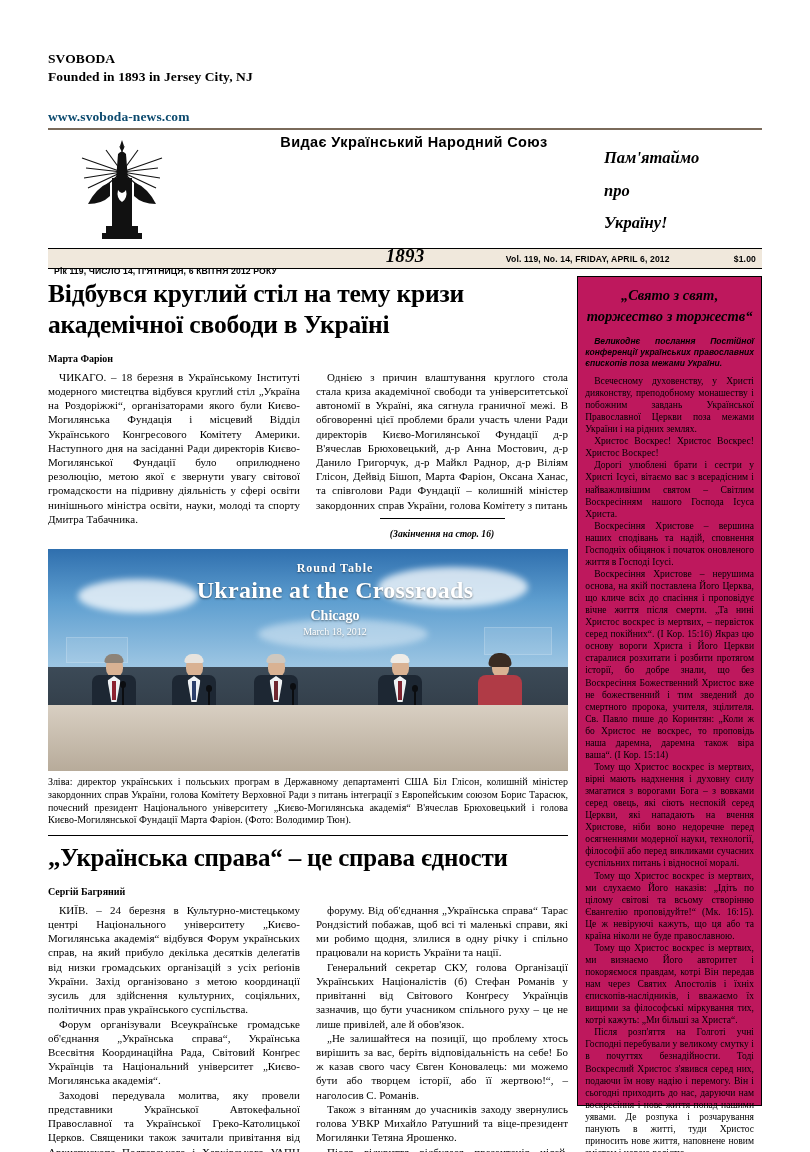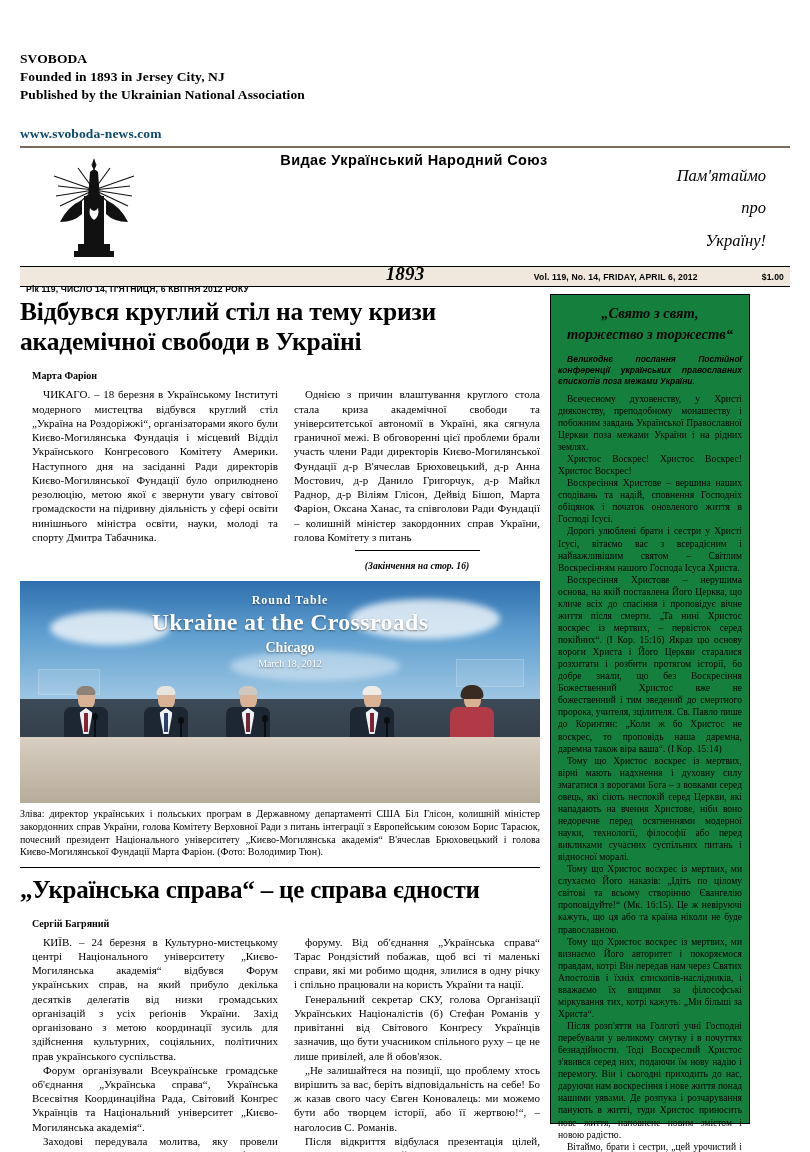--- a/index.html
+++ b/index.html
@@ -13,21 +13,21 @@
     font-family: "Liberation Serif", serif;
     color: #000000;
     position: relative;
     overflow: hidden;
   }
   .page {
     width: 810px;
     height: 914px;
     position: relative;
     box-sizing: border-box;
-    padding: 0 20px;
+    padding: 0 48px;
   }
 
   
   .flag {
     padding-top: 50px;
     line-height: 1.32;
   }
   .flag div {
     font-family: "Liberation Serif", serif;
     font-weight: bold;
@@ -74,27 +74,27 @@
   .nameplate .subtitle {
     font-family: "Liberation Sans", sans-serif;
     font-size: 14.5px;
     font-weight: bold;
     letter-spacing: 0.4px;
     margin-top: 2px;
     margin-left: 18px;
   }
   .slogan {
     position: absolute;
-    right: 24px;
+    right: 8px;
     top: 12px;
     width: 150px;
-    text-align: right;
+    text-align: left;
     font-family: "Liberation Serif", serif;
     font-style: italic;
-    font-weight: normal;
+    font-weight: bold;
     font-size: 16.5px;
     line-height: 1.95;
   }
 
   
   .dateline {
     position: relative;
     border-top: 1.5px solid #000;
     border-bottom: 1.5px solid #000;
     background: #f0e8dc;
@@ -129,21 +129,21 @@
   .content {
     display: flex;
     margin-top: 7px;
     height: 830px;
   }
   .main-col { width: 520px; }
   .gutter { width: 10px; }
   .side-col {
     width: 200px;
     border: 1px solid #000;
-    background: #15803d;
+    background: #be185d;
     box-sizing: border-box;
     padding: 7px 7px 4px 7px;
   }
 
   
   h1.head {
     font-family: "Liberation Serif", serif;
     font-weight: bold;
     font-size: 25.5px;
     line-height: 1.18;
@@ -155,21 +155,20 @@
     font-weight: bold;
     font-size: 10px;
     margin-top: 13px;
     margin-bottom: 6px;
   }
 
   
   .twocol {
     display: flex;
     gap: 16px;
-    margin-left: 12px;
   }
   .twocol .col { width: 252px; }
   p.body {
     font-family: "Liberation Serif", serif;
     font-size: 11px;
     line-height: 1.295;
     text-align: justify;
     margin: 0;
     text-indent: 11px;
     hyphens: auto;
@@ -206,21 +205,21 @@
     background: linear-gradient(180deg,#2f6fae 0%, #5f9fd0 45%, #9dc6e3 100%);
   }
   .cloud {
     position: absolute;
     background: rgba(255,255,255,0.75);
     border-radius: 50%;
     filter: blur(3px);
   }
   .banner-text {
     position: absolute;
-    left: 120px; top: 12px;
+    left: 137px; top: 12px;
     width: 300px;
     text-align: center;
     color: #ffffff;
     font-family: "Liberation Serif", serif;
     text-shadow: 0 1px 2px rgba(0,0,0,.45);
   }
   .banner-text .l1 { font-size: 12px; font-weight: bold; letter-spacing: 1px;}
   .banner-text .l2 { font-size: 24px; font-weight: bold; margin-top: 1px; letter-spacing: .3px;}
   .banner-text .l3 { font-size: 14px; font-weight: bold; margin-top: 4px;}
   .banner-text .l4 { font-size: 10px; margin-top: 2px;}
@@ -315,21 +314,20 @@
   }
 </style>
 </head>
 <body>
 
 <div class="page">
 
   <div class="flag">
     <div>SVOBODA</div>
     <div>Founded in 1893 in Jersey City, NJ</div>
-    <div>Published by the Ukrainian National Association</div>
     <div class="website">www.svoboda-news.com</div>
   </div>
   <div class="rule-top"></div>
 
   <div class="masthead">
     <svg class="emblem" viewBox="0 0 112 106">
       <g fill="#111">
         <g stroke="#111" stroke-width="1.1">
           <line x1="56" y1="34" x2="16" y2="20"></line>
             <line x1="56" y1="34" x2="20" y2="30"></line>
@@ -476,39 +474,40 @@
             <p class="body">КИЇВ. – 24 березня в Культурно-мистецькому центрі Національного університету „Києво-Могилянська академія“ відбувся Форум українських справ, на який прибуло декілька десятків делеґатів від низки громадських організацій з усіх реґіонів України. Захід організовано з метою координації зусиль для здійснення культурних, соціяльних, політичних прав українського суспільства.</p>
             <p class="body">Форум організували Всеукраїнське громадське об'єднання „Українська справа“, Українська Всесвітня Координаційна Рада, Світовий Конґрес Українців та Національний університет „Києво-Могилянська академія“.</p>
             <p class="body">Заходові передувала молитва, яку провели представники Української Автокефальної Православної та Української Греко-Католицької Церков. Священики також зачитали привітання від Архиєпископа Полтавського і Харківського УАПЦ Ігоря (Ісіченка) та Патріярха УГКЦ Святослава (Шевчука).</p>
 
           </div>
           <div class="col">
             <div class="byline" style="visibility:hidden">&nbsp;</div>
             <p class="body">форуму. Від об'єднання „Українська справа“ Тарас Рондзістий побажав, щоб всі ті маленькі справи, які ми робимо щодня, злилися в одну річку і спільно працювали на користь України та нації.</p>
             <p class="body">Генеральний секретар СКУ, голова Організації Українських Націоналістів (б) Стефан Романів у привітанні від Світового Конґресу Українців зазначив, що бути учасником спільного руху – це не лише привілей, але й обов'язок.</p>
             <p class="body">„Не залишайтеся на позиції, що проблему хтось вирішить за вас, беріть відповідальність на себе! Бо ж казав свого часу Євген Коновалець: ми можемо бути або творцем історії, або її жертвою!“, – наголосив С. Романів.</p>
+            <p class="body">Також з вітанням до учасників заходу звернулись голова УВКР Михайло Ратушний та віце-президент Могилянки Тетяна Ярошенко.</p>
             <p class="body">Після відкриття відбулася презентація цілей, завдань та методів дій „Української справи“, яку провів заступник голови об'єднання Олексій Кляшторний.</p>
 
           </div>
         </div>
       </div>
 
     </div>
 
     <div class="gutter"></div>
 
     <div class="side-col">
       <div class="side-head">„Свято з свят,</div>
       <div class="side-head">торжество з торжеств“</div>
       <div class="side-lead">Великоднє послання Постійної конференції українських православних єпископів поза межами України.</div>
       <div style="height:6px"></div>
       <p class="side-body">Всечесному духовенству, у Христі дияконству, преподобному монашеству і побожним завдань Української Православної Церкви поза межами України і на рідних землях.</p>
       <p class="side-body">Христос Воскрес! Христос Воскрес! Христос Воскрес!</p>
+      <p class="side-body">Дорогі улюблені брати і сестри у Христі Ісусі, вітаємо вас з всерадісним і найважливішим святом – Світлим Воскресінням нашого Господа Ісуса Христа.</p>
       <p class="side-body">Воскресіння Христове – вершина наших сподівань та надій, сповнення Господніх обіцянок і початок оновленого життя в Господі Ісусі.</p>
-      <p class="side-body">Дорогі улюблені брати і сестри у Христі Ісусі, вітаємо вас з всерадісним і найважливішим святом – Світлим Воскресінням нашого Господа Ісуса Христа.</p>
       <p class="side-body">Воскресіння Христове – нерушима основа, на якій поставлена Його Церква, що кличе всіх до спасіння і проповідує вічне життя після смерти. „Та нині Христос воскрес із мертвих, – первісток серед покійних“. (І Кор. 15:16) Якраз цю основу вороги Христа і Його Церкви старалися розхитати і розбити протягом історії, бо добре знали, що без Воскресіння Божественний Христос вже не божественний і тим зведений до смертного пророка, учителя, зцілителя. Св. Павло пише до Коринтян: „Коли ж бо Христос не воскрес, то проповідь наша даремна, даремна також віра ваша“. (І Кор. 15:14)</p>
       <p class="side-body">Тому що Христос воскрес із мертвих, вірні мають надхнення і духовну силу змагатися з ворогами Бога – з вовками серед овець, які сіють неспокій серед Церкви, які нападають на вчення Христове, ніби воно недоречне перед осягненнями модерної науки, технології, філософії або перед викликами сучасних суспільних питань і відносної моралі.</p>
       <p class="side-body">Тому що Христос воскрес із мертвих, ми слухаємо Його наказів: „Ідіть по цілому світові та всьому створінню Євангелію проповідуйте!“ (Мк. 16:15). Це ж невіруючі кажуть, що ця або та країна ніколи не буде православною.</p>
       <p class="side-body">Тому що Христос воскрес із мертвих, ми визнаємо Його авторитет і покоряємося правдам, котрі Він передав нам через Святих Апостолів і їхніх єпископів-наслідників, і вважаємо їх вищими за філософські міркування тих, котрі кажуть: „Ми більші за Христа“.</p>
       <p class="side-body">Після розп'яття на Голготі учні Господні перебували у великому смутку і в почуттях безнадійности. Тоді Воскреслий Христос з'явився серед них, подаючи їм нову надію і перемогу. Він і сьогодні приходить до нас, даруючи нам воскресіння і нове життя понад нашими уявами. Де розпука і розчарування панують в житті, туди Христос приносить нове життя, наповнене новим змістом і новою радістю.</p>
       <p class="side-body">Вітаймо, брати і сестри, „цей урочистий і святий день, єдиний, днів Цар і Господь, свят з свят, і торжество з торжеств, і в цей день</p>
 
     </div>
 
   </div>

